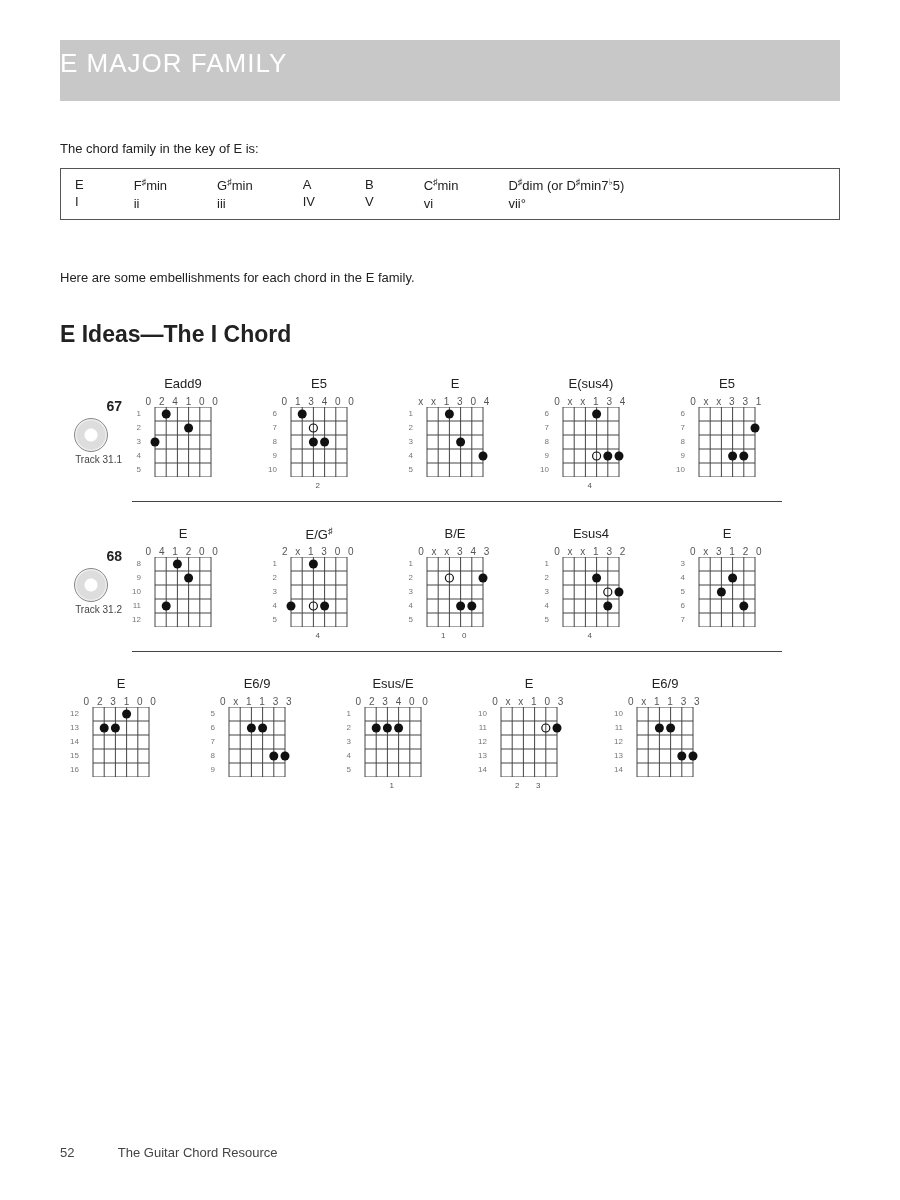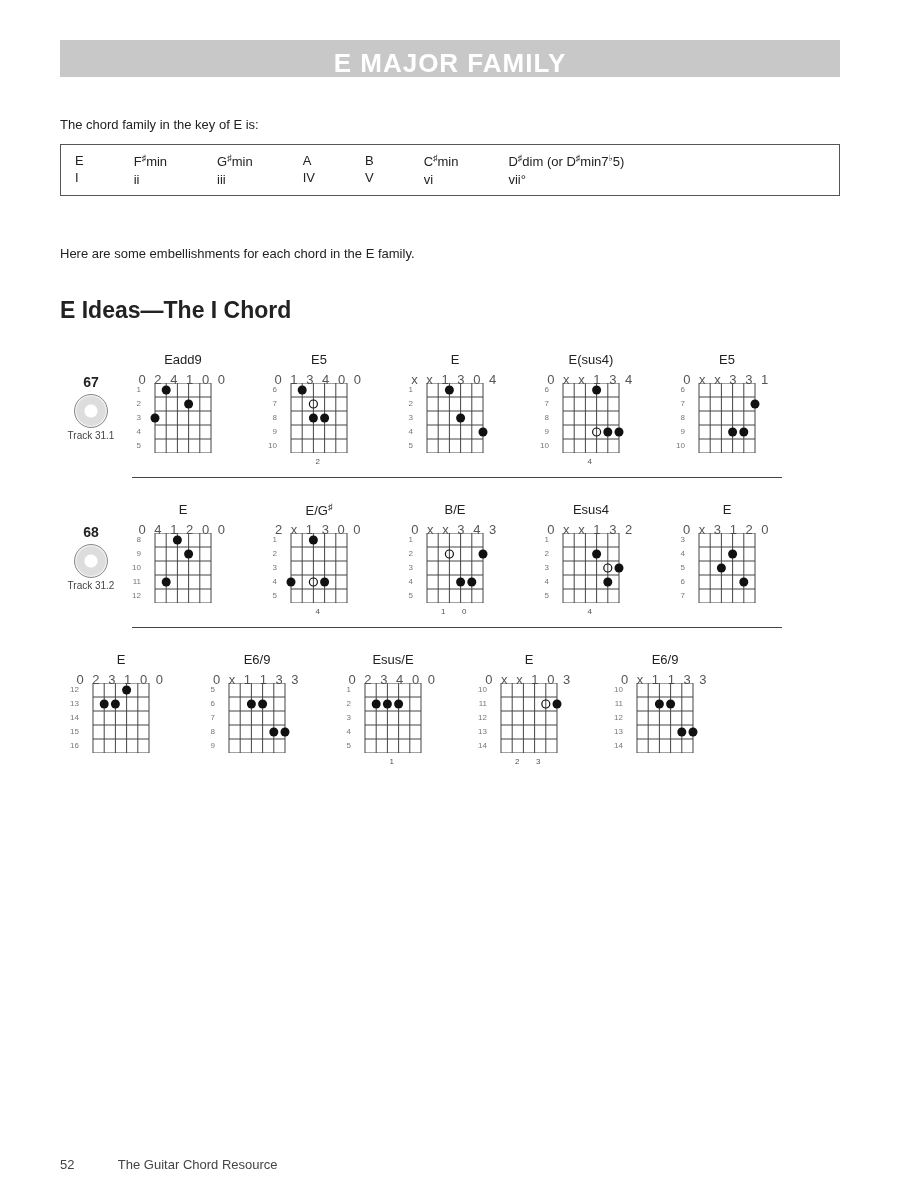--- a/index.html
+++ b/index.html
@@ -11,23 +11,22 @@
     height: 1200px;
     box-sizing: border-box;
     padding: 40px 60px 20px 60px;
     color: #222;
     font-size: 13px;
     position: relative;
   }
   .banner {
     background: #c8c8c8;
     color: #fff;
-    font-weight: bold;
-    text-align: center;
-    padding: 10px 0 0 0;
+    font-weight: normal;
+    padding: 10px 0 24px 0;
     letter-spacing: 1px;
     font-size: 26px;
     line-height: 1.05;
     margin-bottom: 40px;
   }
   .intro {
     margin: 0 0 12px 0;
   }
   .family-box {
     border: 1px solid #555;
@@ -51,21 +50,21 @@
     margin-bottom: 28px;
   }
   .row-wrap {
     display: flex;
     align-items: flex-start;
     margin-bottom: 10px;
   }
   .row-left {
     width: 62px;
     flex: 0 0 62px;
-    text-align: center;
+    text-align: right;
     padding-top: 22px;
   }
   .ex-num {
     font-weight: bold;
     font-size: 14px;
   }
   .cd {
     width: 32px; height: 32px;
     border-radius: 50%;
     border: 1px solid #888;
@@ -85,21 +84,21 @@
     width: 122px;
     margin-right: 14px;
     text-align: center;
   }
   .dname {
     font-size: 13px;
     margin-bottom: 4px;
     height: 16px;
   }
   .dtop {
-    font-size: 13px;
+    font-size: 10px;
     letter-spacing: 2.5px;
     color: #555;
     height: 10px;
     margin-bottom: 1px;
     white-space: pre;
   }
   .dgrid {
     display: inline-block;
     position: relative;
   }
@@ -124,21 +123,21 @@
     margin-top: 1px;
     white-space: pre;
   }
   .hr {
     border-top: 1px solid #444;
     margin: 10px 0 24px 72px;
     width: 650px;
   }
   .footer {
     position: absolute;
-    bottom: 28px;
+    bottom: 40px;
     left: 60px;
     font-size: 13px;
     color: #444;
   }
   .footer .pn { margin-right: 40px; }
 </style>
 </head>
 <body>
 
 <div class="banner">

